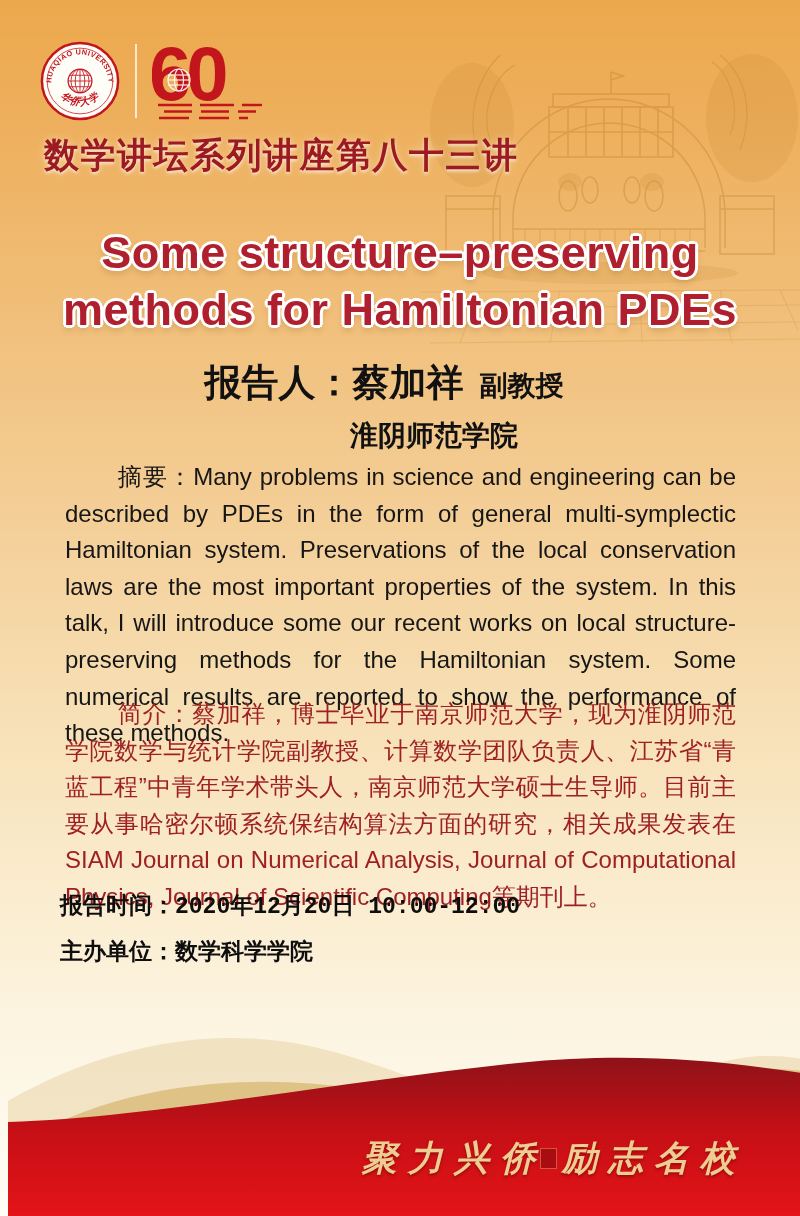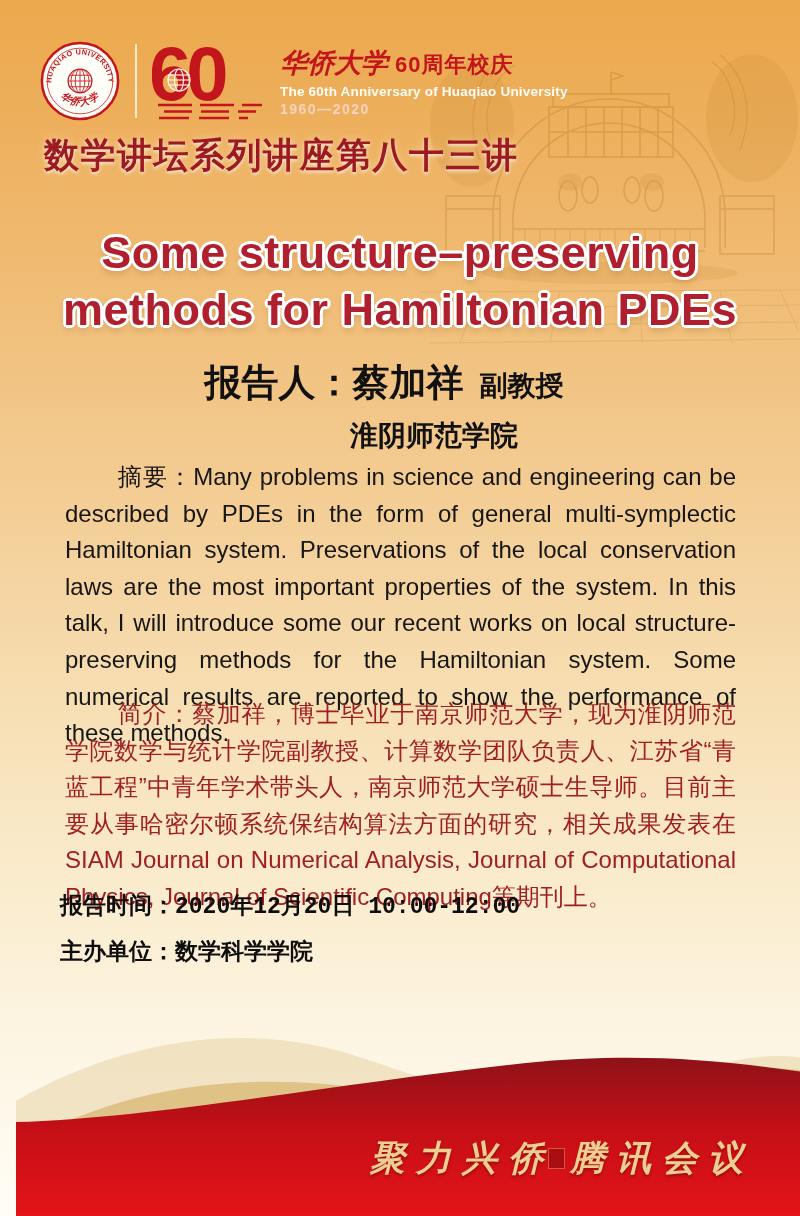--- a/index.html
+++ b/index.html
@@ -44,21 +44,21 @@
   
   .abstract,.bio{
     position:absolute;left:57px;right:56px;margin:8px;
     font-size:24px;line-height:36.6px;text-align:justify;text-indent:2.2em;
   }
   .abstract{top:451px;color:#161616;}
   .bio{top:688px;color:#9e2025;}
   
   .details{position:absolute;top:884px;left:60px;font-size:23px;font-weight:bold;color:#0e0e0e;line-height:46px;font-family:Liberation Mono, monospace;}
   
-  .footer{position:absolute;left:16px;bottom:0;width:764px;height:200px;text-align:right;}
+  .footer{position:absolute;left:8px;bottom:0;width:764px;height:200px;text-align:right;}
   .footer svg{position:absolute;left:0;bottom:0;}
   .slogan{
     position:absolute;right:26px;bottom:34px;display:flex;align-items:center;
     font-family:"DejaVu Serif",serif;font-weight:bold;font-style:italic;
     font-size:35px;color:#eccd92;letter-spacing:11px;
     text-shadow:0 2px 3px rgba(90,0,0,.45);
   }
   .slogan .seal-box{
     width:15px;height:19px;background:#a80d12;margin:0 6px 0 -5px;
     box-shadow:0 0 0 1px rgba(236,205,146,.35);flex:0 0 auto;
@@ -153,27 +153,20 @@
         <line x1="16" y1="42" x2="38" y2="42"></line>
         <line x1="16" y1="47" x2="38" y2="47"></line>
       </g>
       <g stroke="#c3151c" stroke-width="2.4" fill="none">
         <line x1="6" y1="67" x2="110" y2="67" stroke-dasharray="34 8"></line>
         <line x1="12" y1="73.5" x2="104" y2="73.5" stroke-dasharray="28 9"></line>
         <line x1="7" y1="80" x2="96" y2="80" stroke-dasharray="30 10"></line>
       </g>
     </svg>
 
-    <div class="brand-text">
-      <div class="cn-line">
-        <span class="cn-script">华侨大学</span><span class="cn-suffix">60周年校庆</span>
-      </div>
-      <div class="en-line">The 60th Anniversary of Huaqiao University</div>
-      <div class="years-line">1960—2020</div>
-    </div>
   </header>
 
   <div class="series">数学讲坛系列讲座第八十三讲</div>
 
   <h1 class="title">
     <span>Some structure–preserving</span><br>
     <span>methods for Hamiltonian PDEs</span>
   </h1>
 
   <div class="speaker">
@@ -202,17 +195,17 @@
         </linearGradient>
       </defs>
       <path fill="#e8d3a5" opacity="0.55" d="M0,85 C100,28 220,2 340,40 C430,68 480,96 560,97 C640,98 690,22 800,44 L800,200 L0,200 Z"></path>
       <path fill="#d2ab5e" opacity="0.6" d="M0,132 C150,42 320,60 450,92 C570,121 660,34 800,56 L800,200 L0,200 Z"></path>
       <path fill="#b5892f" opacity="0.55" d="M0,154 C200,96 420,128 560,112 C660,100 740,76 800,82 L800,200 L0,200 Z"></path>
       <path fill="url(#redg)" d="M0,106 C140,102 330,66 510,47 C620,36 710,44 800,58 L800,200 L0,200 Z"></path>
     </svg>
     <div class="slogan">
       <span>聚力兴侨</span>
       <span class="seal-box"></span>
-      <span>腾讯会议</span>
+      <span>励志名校</span>
     </div>
   </div>
 
 </div>
 
 </body></html>

